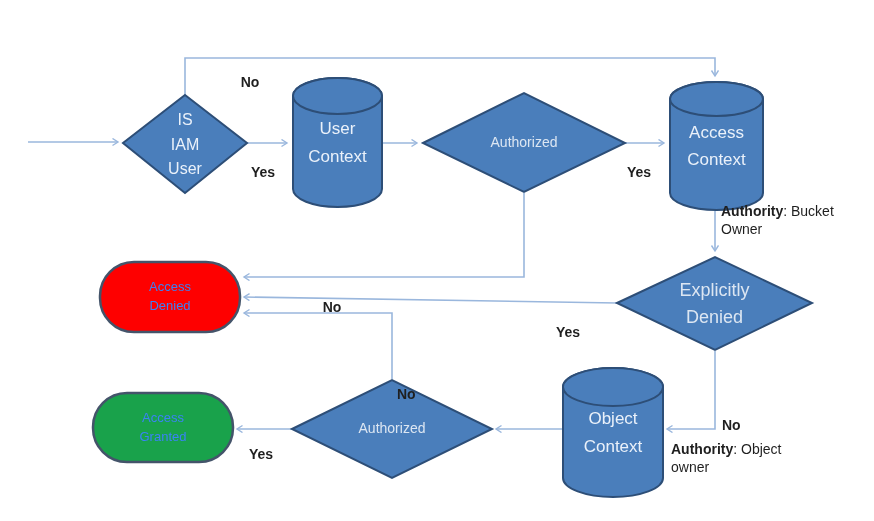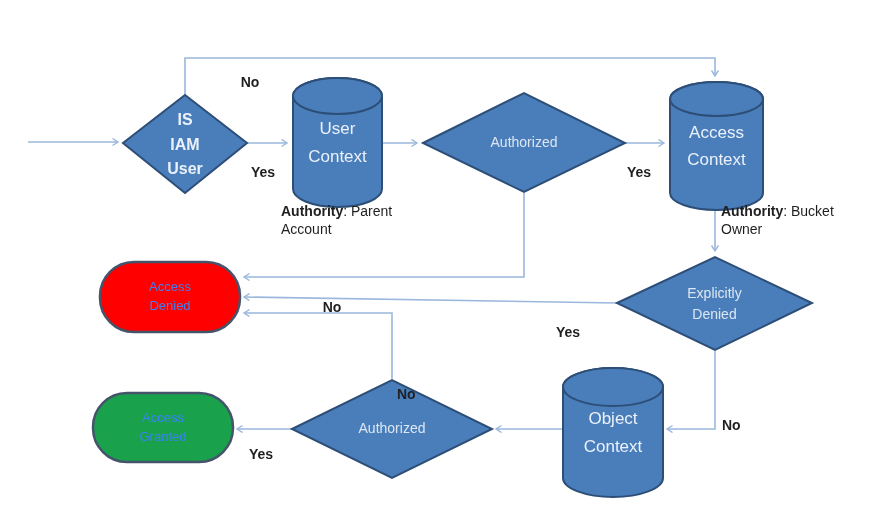--- a/index.html
+++ b/index.html
@@ -35,21 +35,21 @@
     display: flex;
     flex-direction: column;
     align-items: center;
     justify-content: center;
     color: #eaf1fa;
     text-align: center;
   }
   .node-label.cyl  { font-size: 17px; line-height: 1.6; }
   .node-label.dia3 { font-size: 16px; line-height: 1.55; }
   .node-label.dia1 { font-size: 14px; line-height: 1.4; color: #dce6f2; }
-  .node-label.dia2 { font-size: 14px; line-height: 1.5; color: #dce6f2; }
+  .node-label.dia2 { font-size: 18px; line-height: 1.5; color: #dce6f2; }
   .node-label.term { font-size: 13px; line-height: 1.45; color: #3b82f6; }
 
   .caption {
     position: absolute;
     font-size: 14px;
     line-height: 1.32;
     color: #1f1f1f;
   }
   .caption .b { font-weight: bold; }
 </style>
@@ -93,21 +93,21 @@
     </g>
     <g>
       <path class="shape" d="M563,387 A50,19 0 0 1 663,387 L663,478 A50,19 0 0 1 563,478 Z" fill="#4a7ebb"></path>
       <ellipse class="shape" cx="613" cy="387" rx="50" ry="19" fill="#4a7ebb"></ellipse>
     </g>
 
     <rect class="terminal" x="100" y="262" width="140" height="70" rx="34" ry="34" fill="#fe0000"></rect>
     <rect class="terminal" x="93" y="393" width="140" height="69" rx="34" ry="34" fill="#19a24b"></rect>
   </svg>
 
-  <div class="node-label dia3 overlay" style="left:123px; top:97px; width:124px; height:96px;font-weight:bold;">
+  <div class="node-label dia3 overlay" style="left:123px; top:97px; width:124px; height:96px;">
     <span>IS</span>
     <span>IAM</span>
     <span>User</span>
   </div>
 
   <div class="node-label cyl overlay" style="left:293px; top:78px; width:89px; height:129px;">
     <span>User</span>
     <span>Context</span>
   </div>
 
@@ -146,20 +146,20 @@
 
   <div class="edge-label" style="left:233px; top:30px; width:34px;">No</div>
   <div class="edge-label" style="left:245px; top:120px; width:36px;">Yes</div>
   <div class="edge-label" style="left:620px; top:120px; width:38px;">Yes</div>
   <div class="edge-label" style="left:313px; top:255px; width:38px;">No</div>
   <div class="edge-label" style="left:549px; top:280px; width:38px;">Yes</div>
   <div class="edge-label align-left" style="left:722px; top:373px; width:40px;">No</div>
   <div class="edge-label align-left" style="left:397px; top:342px; width:40px;">No</div>
   <div class="edge-label" style="left:242px; top:402px; width:38px;">Yes</div>
 
-  <div class="caption" style="left:281px; top:202px; width:148px;">
-    <span class="b">Authority</span><span>: Parent Account</span>
-  </div>
   <div class="caption" style="left:721px; top:202px; width:155px;">
     <span class="b">Authority</span><span>: Bucket Owner</span>
+  </div>
+  <div class="caption" style="left:671px; top:440px; width:150px;">
+    <span class="b">Authority</span><span>: Object owner</span>
   </div>
 
 </div>
 
 </body></html>

